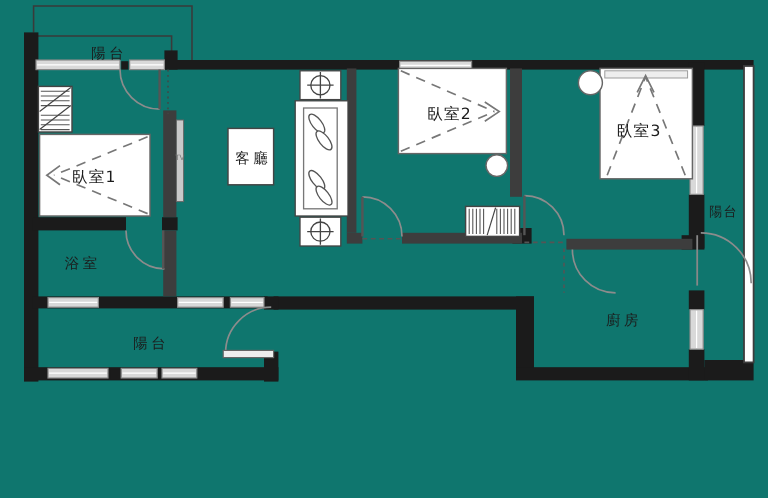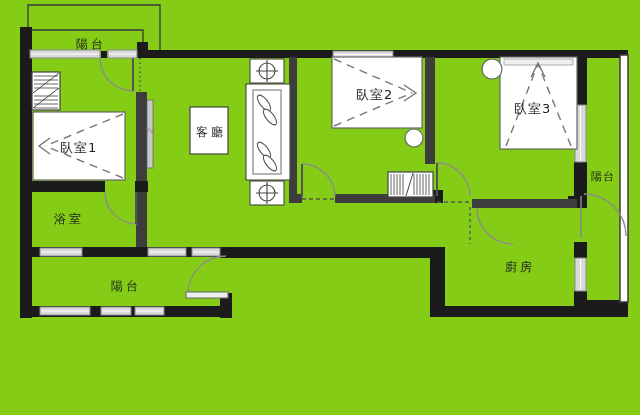--- a/index.html
+++ b/index.html
@@ -1,16 +1,16 @@
 <!DOCTYPE html>
 <html><head>
 <meta charset="utf-8">
 <style>
   html,body{margin:0;padding:0;background:#fff;}
-  .stage{position:relative;width:640px;height:415px;background:#84cc16;overflow:hidden;
+  .stage{position:relative;width:640px;height:415px;background:#0f766e;overflow:hidden;
          font-family:"DejaVu Sans",sans-serif;}
   svg{display:block}
   text{fill:#1c1c1c;font-family:"DejaVu Sans",sans-serif;}
   .room-label{font-size:12px;letter-spacing:3px;}
   .room-label-lg{font-size:13px;letter-spacing:1px;}
   .tiny-label{font-size:6px;fill:#777;letter-spacing:0;}
 </style>
 </head>
 <body>
 

